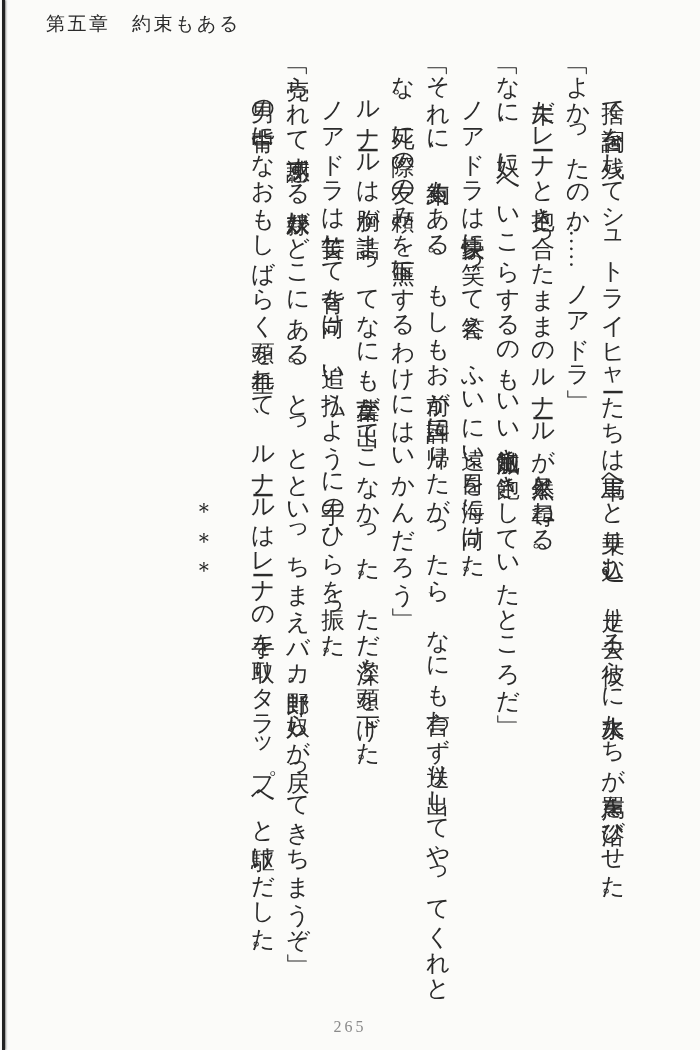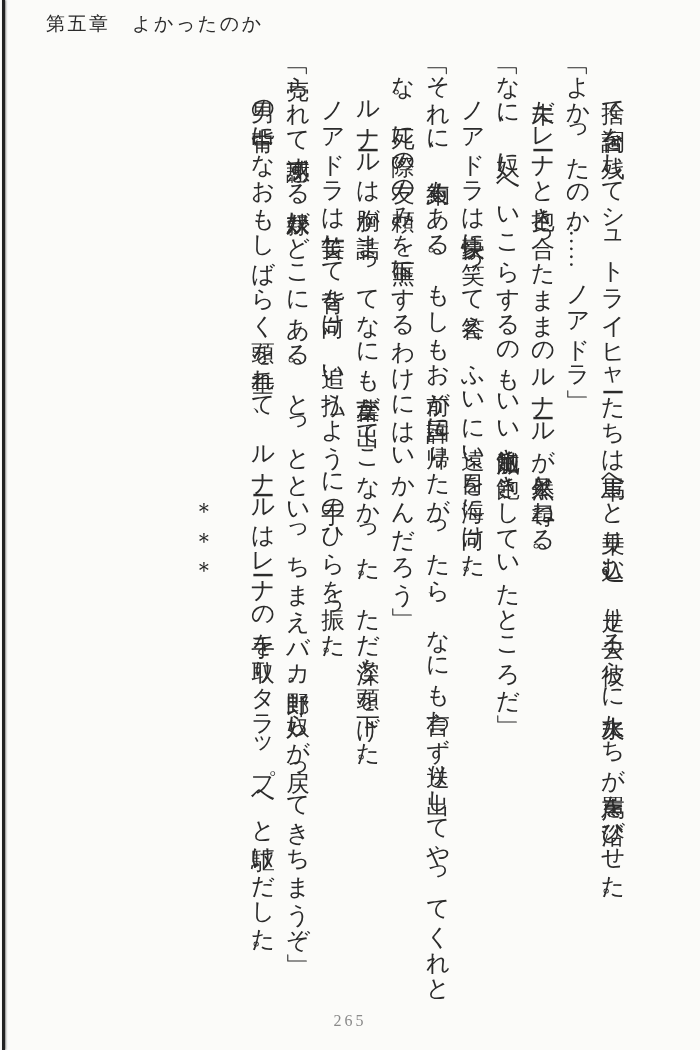--- a/index.html
+++ b/index.html
@@ -41,34 +41,34 @@
   .para { margin: 0; }
   .para.indent { text-indent: 1em; }
   .section-break {
     margin: 0 24px 0 0;
     text-align: center;   
     letter-spacing: 6px;
     font-size: 23.5px;
   }
 
   .page-number {
-    position: absolute; bottom: 20px; left: 0;
+    position: absolute; bottom: 14px; left: 0;
     width: 100%; text-align: center;
     font-size: 16px; letter-spacing: 3px;
     color: var(--page-number);
   }
 </style>
 </head>
 <body>
 
 <div class="page">
 
   <div class="scan-edge"></div>
 
-  <div class="chapter-header">第五章　よかったのか</div>
+  <div class="chapter-header">第五章　約束もある</div>
 
   <div class="body-text">
     <p class="para indent">捨て台詞を残してシュトライヒャーたちは馬車へと乗り込む。走り去る彼らに水夫たちが罵声を浴びせた。</p>
     <p class="para">「よかったのか……ノアドラ」</p>
     <p class="para indent">未だレーナと抱き合ったままのルナールが呆然と尋ねる。</p>
     <p class="para">「なに、奴にへいこらするのもいい加減飽き飽きしていたところだ」</p>
     <p class="para indent">ノアドラは豪快に笑って答え、ふいに遠い目を海に向けた。</p>
     <p class="para">「それに、約束もある。もしもお前が国許に帰りたがったら、なにも言わず送り出してやってくれとな。死に際の友の頼みを無下にするわけにはいかんだろう」</p>
     <p class="para indent">ルナールは胸が詰まってなにも言葉が出てこなかった。ただ深々と頭を下げた。</p>
     <p class="para indent">ノアドラは苦笑して背を向け、追い払うように手のひらを振った。</p>

